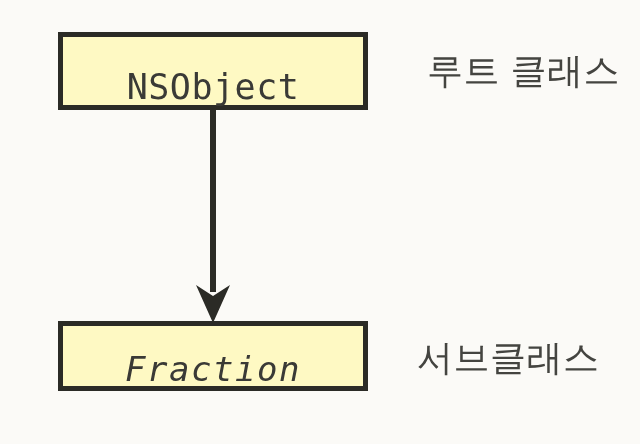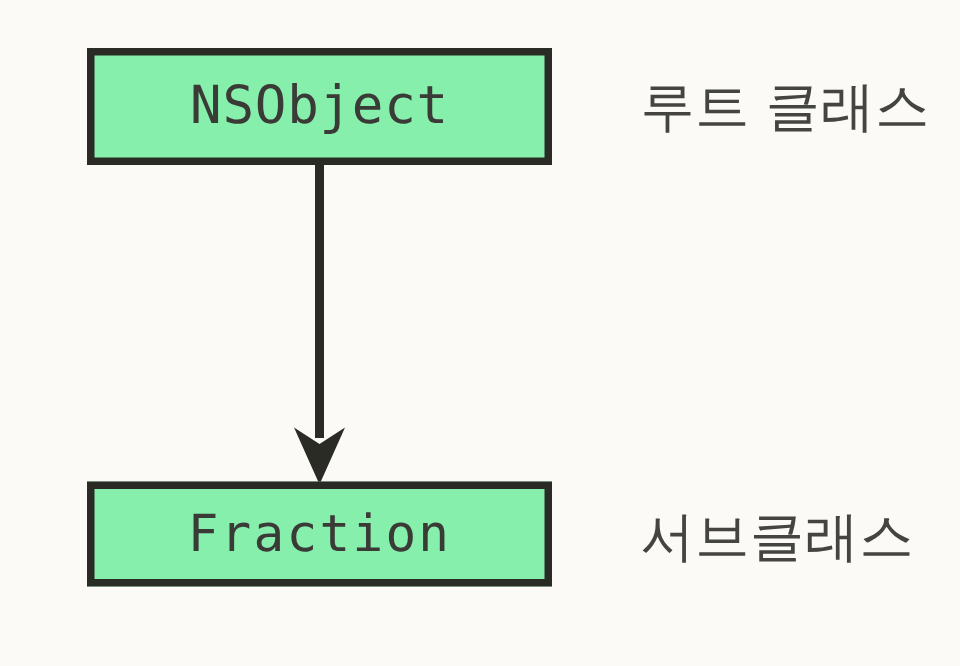--- a/index.html
+++ b/index.html
@@ -20,24 +20,24 @@
     position: absolute;
     inset: 0;
     width: 640px;
     height: 444px;
   }
 
   
   .class-box {
     position: absolute;
     box-sizing: border-box;
-    background: #86efac;
+    background: #fef9c3;
     border: 5px solid #2b2b26;
     display: flex;
-    align-items: center;
+    align-items: flex-end;
     justify-content: center;
     z-index: 3;
   }
   #box-nsobject {
     left: 58px;
     top: 32px;
     width: 310px;
     height: 78px;
   }
   #box-fraction {
@@ -51,20 +51,21 @@
     font-size: 35px;
     font-weight: 400;
     letter-spacing: 0.5px;
     color: #3a3a36;
     line-height: 1;
     white-space: nowrap;
   }
   #box-fraction .class-box-label {
     font-size: 34px;
     letter-spacing: 1.5px;
+    font-style: italic;
   }
 
   
   #inheritance-arrow {
     position: absolute;
     left: 0;
     top: 0;
     width: 640px;
     height: 444px;
     z-index: 2;
@@ -80,21 +81,21 @@
     color: #444440;
     letter-spacing: 0.5px;
     white-space: nowrap;
     line-height: 1;
   }
   #label-root-class {
     left: 427px;
     top: 53px;
   }
   #label-subclass {
-    left: 427px;
+    left: 417px;
     top: 340px;
   }
 </style>
 </head>
 <body>
 
 <div id="diagram-canvas">
 
   <svg id="inheritance-arrow" viewBox="0 0 640 444">
 

